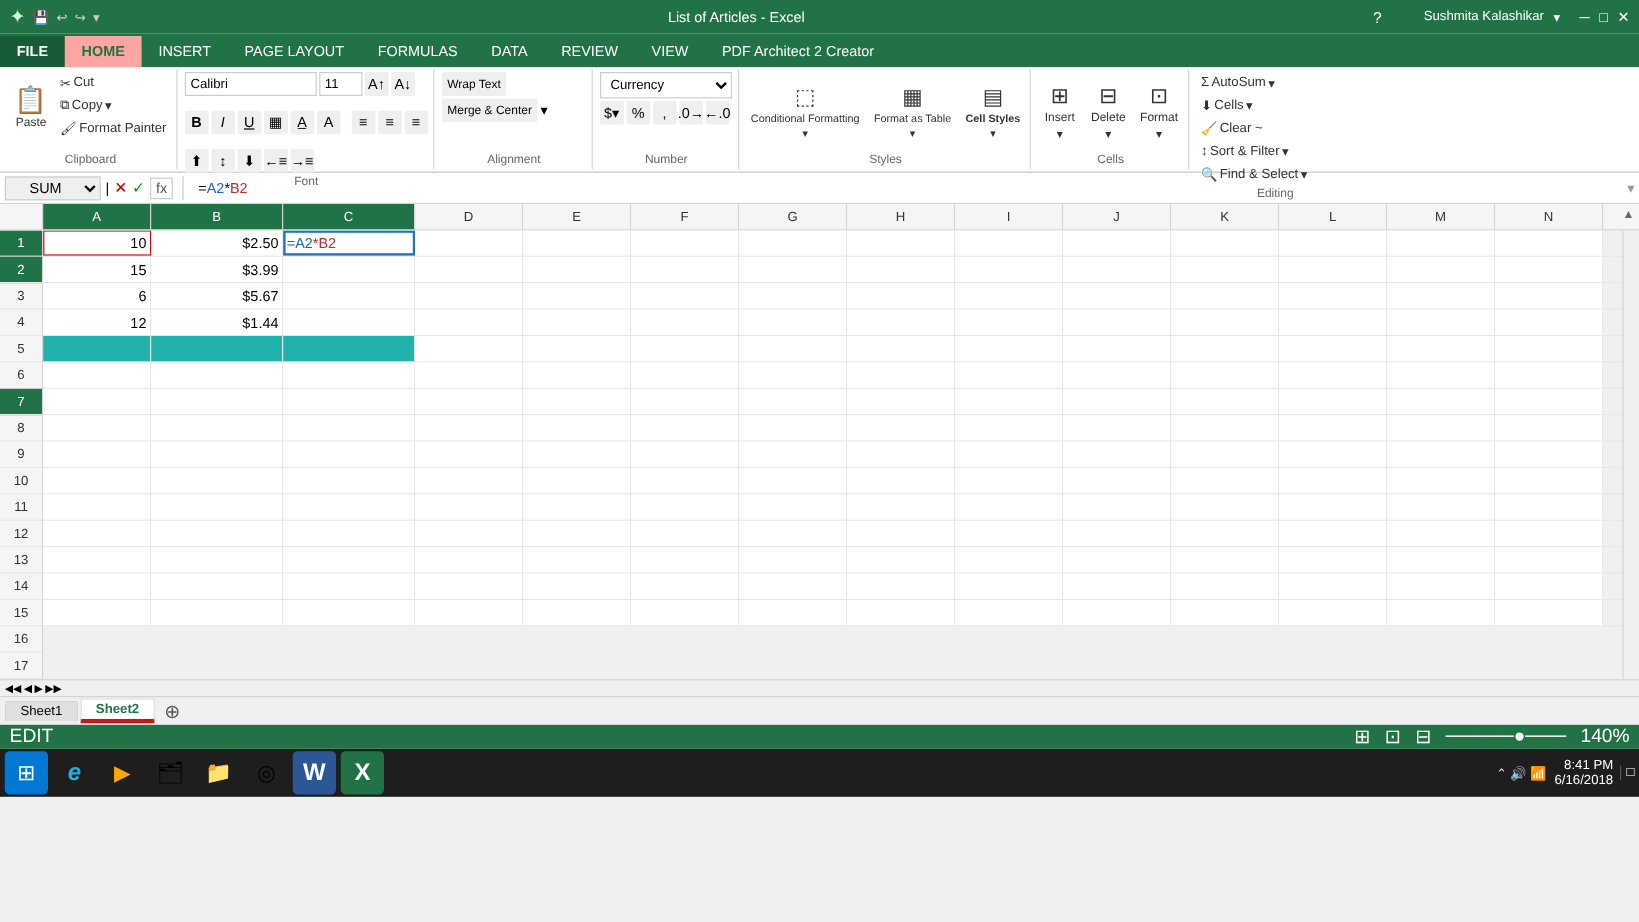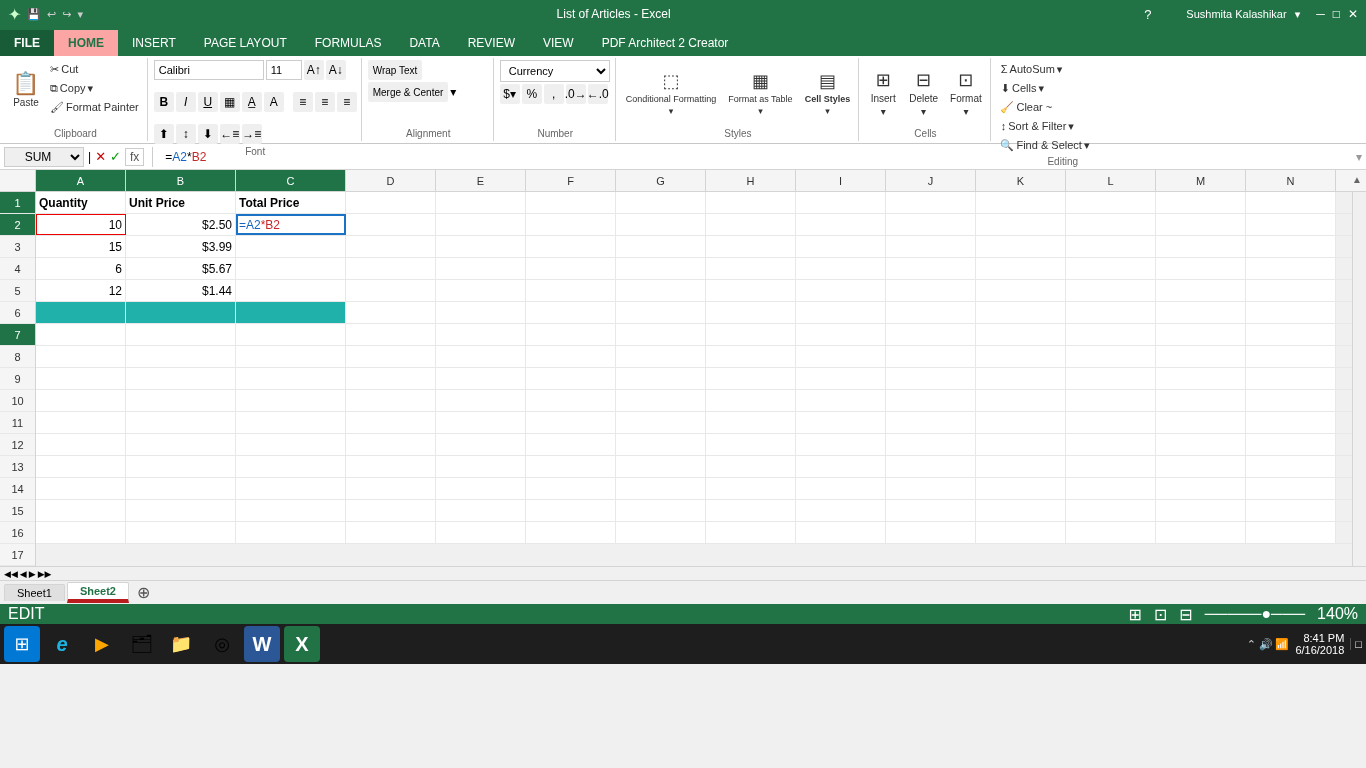--- a/index.html
+++ b/index.html
@@ -577,36 +577,20 @@
       <div class="row-num">12</div>
       <div class="row-num">13</div>
       <div class="row-num">14</div>
       <div class="row-num">15</div>
       <div class="row-num">16</div>
       <div class="row-num">17</div>
     </div>
 
     <div id="spreadsheet">
 
-      <div class="grid-row">
-        <div class="cell col-a header-cell">Quantity</div>
-        <div class="cell col-b header-cell">Unit Price</div>
-        <div class="cell col-c header-cell">Total Price</div>
-        <div class="cell col-d"></div>
-        <div class="cell col-e"></div>
-        <div class="cell col-f"></div>
-        <div class="cell col-g"></div>
-        <div class="cell col-h"></div>
-        <div class="cell col-i"></div>
-        <div class="cell col-j"></div>
-        <div class="cell col-k"></div>
-        <div class="cell col-l"></div>
-        <div class="cell col-m"></div>
-        <div class="cell col-n"></div>
-      </div>
 
       <div class="grid-row">
         <div class="cell col-a num-right" style="border:1px solid #e00;background:#fff;">10</div>
         <div class="cell col-b num-right">$2.50</div>
         <div class="cell col-c active-edit" style="outline:2px solid #1a73c5;outline-offset:-2px;background:white;">
           <span style="color:#1565c0;">=A2</span>
             <span style="color:#c62828;">*B2</span>
         </div>
         <div class="cell col-d"></div>
         <div class="cell col-e"></div>

